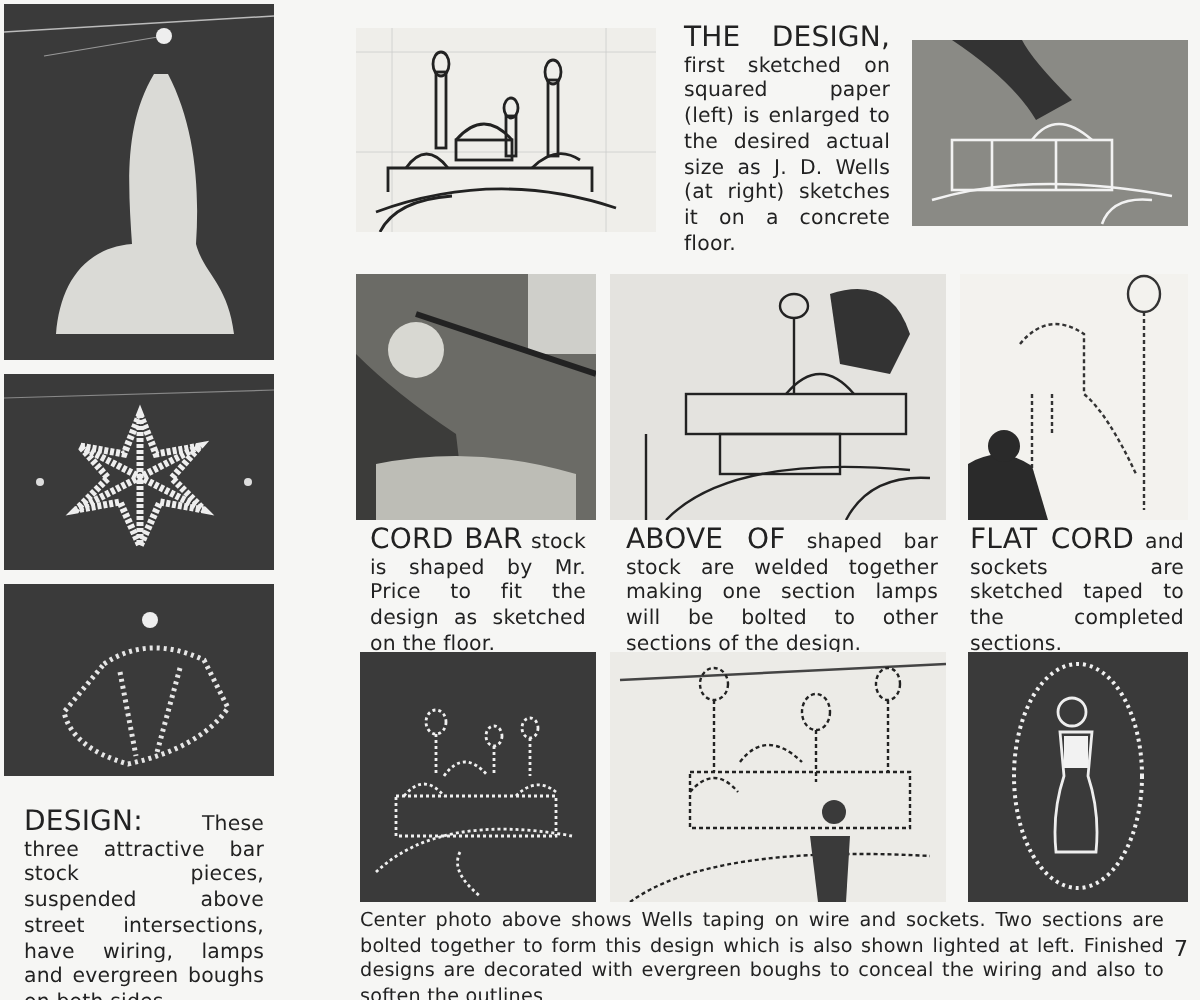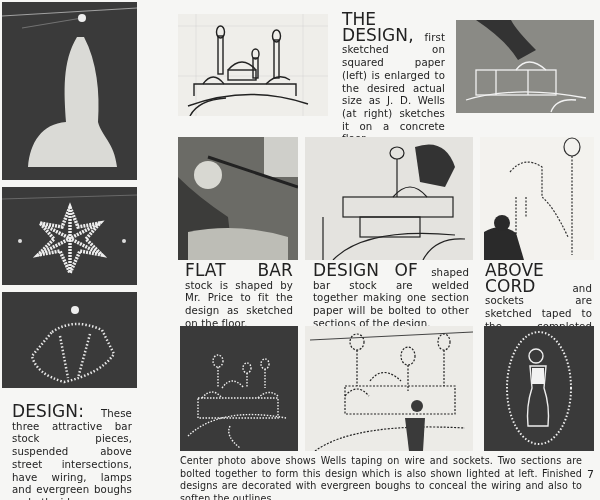--- a/index.html
+++ b/index.html
@@ -9,21 +9,21 @@
     font-family: "DejaVu Sans", sans-serif;
   }
   .photo { position: absolute; overflow: hidden; }
   .photo svg { width: 100%; height: 100%; display: block; }
   .dark { background: #3a3a3a; }
   .light { background: #efeeea; }
   .caption {
     position: absolute; font-size: 10.2px; line-height: 12.7px;
     text-align: justify; letter-spacing: 0.1px; color: #222;
   }
-  .caption .lead { font-size: 17px; }
+  .caption .lead { font-size: 14px; }
   .pagenum { position: absolute; font-size: 11px; color: #222; }
 </style>
 </head>
 <body>
 
 <div class="photo dark" style="left:2px;top:2px;width:135px;height:178px;">
   <svg viewBox="0 0 135 178">
     <line x1="0" y1="14" x2="135" y2="6" stroke="#bbb" stroke-width="0.8"></line>
     <line x1="20" y1="26" x2="80" y2="16" stroke="#999" stroke-width="0.6"></line>
     <circle cx="80" cy="16" r="4" fill="#eee"></circle>
@@ -137,27 +137,27 @@
       <path d="M30 35 Q44 18 62 30 L62 60 Q74 70 88 100" stroke-dasharray="2 1.5"></path>
       <path d="M36 60 L36 118" stroke-dasharray="2 1.5"></path>
         <path d="M46 60 L46 80" stroke-dasharray="2 1.5"></path>
     </g>
     <path d="M4 123 L4 95 Q20 85 36 96 L44 123 Z" fill="#2a2a2a"></path>
     <circle cx="22" cy="86" r="8" fill="#2a2a2a"></circle>
   </svg>
 </div>
 
 <div class="caption" style="left:185px;top:264px;width:108px;">
-  <span class="lead">FLAT BAR</span><span> stock is shaped by Mr. Price to fit the design as sketched on the floor.</span>
+  <span class="lead">CORD BAR</span><span> stock is shaped by Mr. Price to fit the design as sketched on the floor.</span>
 </div>
 <div class="caption" style="left:313px;top:264px;width:156px;">
-  <span class="lead">DESIGN OF</span><span> shaped bar stock are welded together making one section paper will be bolted to other sections of the design.</span>
+  <span class="lead">ABOVE OF</span><span> shaped bar stock are welded together making one section lamps will be bolted to other sections of the design.</span>
 </div>
 <div class="caption" style="left:485px;top:264px;width:107px;">
-  <span class="lead">ABOVE CORD</span><span> and sockets are sketched taped to the completed sections.</span>
+  <span class="lead">FLAT CORD</span><span> and sockets are sketched taped to the completed sections.</span>
 </div>
 
 <div class="photo dark" style="left:180px;top:326px;width:118px;height:125px;">
   <svg viewBox="0 0 118 125">
     <g stroke="#f0f0f0" stroke-width="1.4" fill="none" stroke-dasharray="1.5 1.5">
       <ellipse cx="38" cy="35" rx="5" ry="6"></ellipse>
         <line x1="38" y1="41" x2="38" y2="62"></line>
       <ellipse cx="67" cy="42" rx="4" ry="5"></ellipse>
         <line x1="67" y1="47" x2="67" y2="62"></line>
       <ellipse cx="85" cy="38" rx="4" ry="5"></ellipse>

